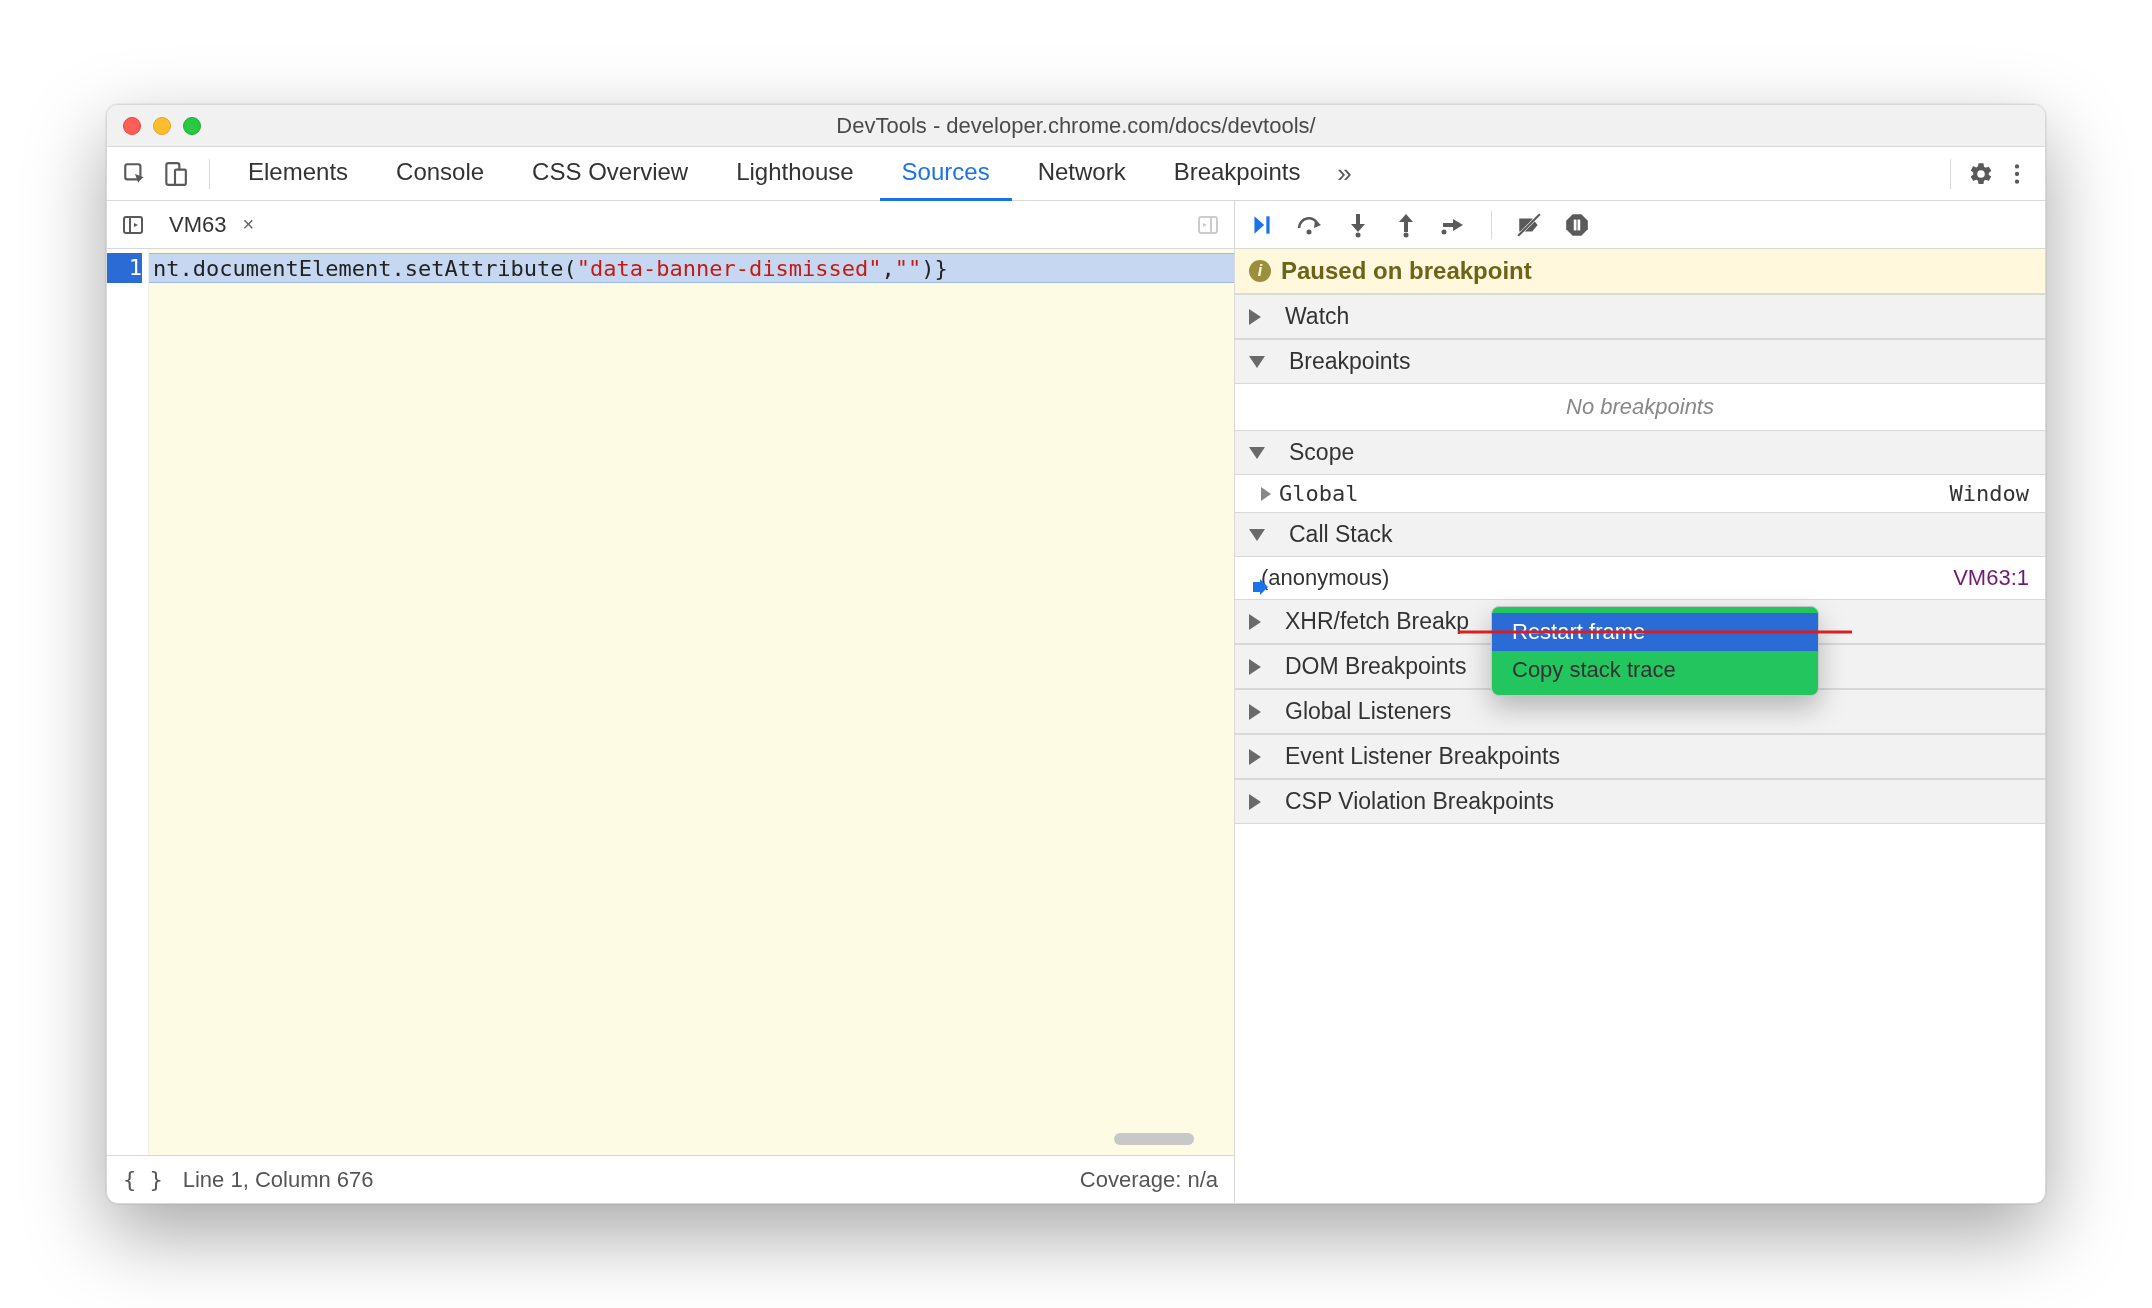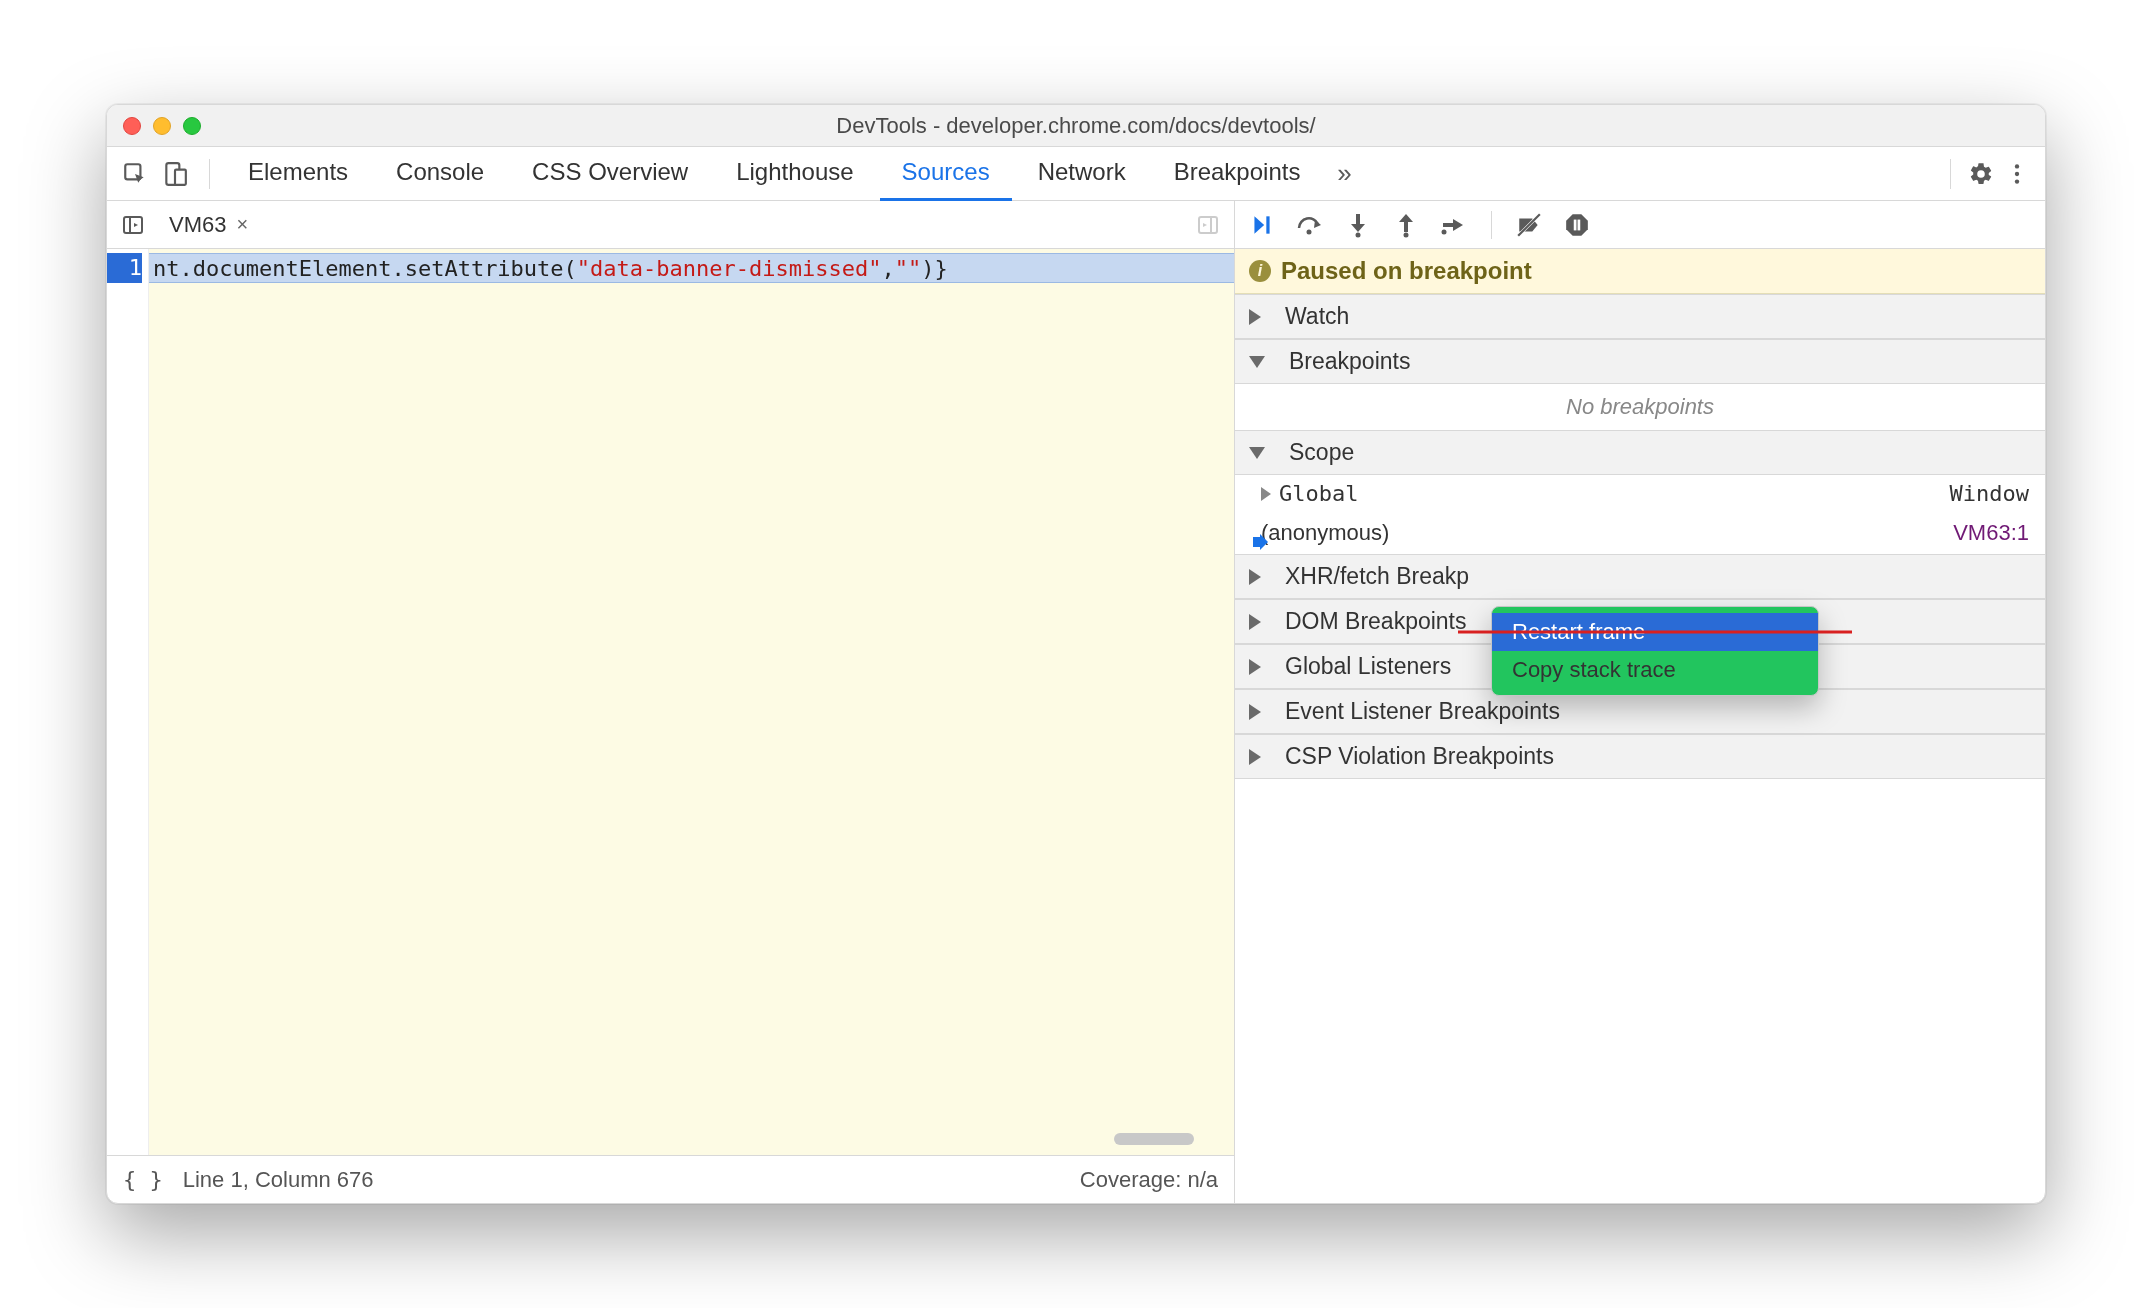--- a/index.html
+++ b/index.html
@@ -87,21 +87,21 @@
   
   .file-tabbar {
     height: 48px;
     display: flex;
     align-items: center;
     border-bottom: 1px solid #d8d8d8;
     padding: 0 8px;
     gap: 10px;
   }
   .file-tab {
-    display: flex; align-items: center; gap: 10px;
+    display: flex; align-items: center; gap: 16px;
     font-size: 22px; color: #333;
     padding: 0 8px;
     text-align: center;
   }
   .file-tab .close { color: #666; font-size: 20px; }
   .file-tabbar .spacer { flex: 1; }
   
   .code-wrap { flex: 1; display: flex; min-height: 0; position: relative; }
   .gutter {
     width: 42px;
@@ -459,20 +459,24 @@
       <div class="panel-header">
         <span class="tri down"></span>
         <span>Scope</span>
       </div>
       <div class="scope-row">
         <span class="tri right" style="border-left-color:#888; border-left-width:10px; border-top-width:7px; border-bottom-width:7px;"></span>
         <span>Global</span>
         <span class="val">Window</span>
       </div>
 
+      <div class="panel-header">
+        <span class="tri down"></span>
+        <span>Call Stack</span>
+      </div>
       <div class="callstack-row">
         <span class="cs-arrow">
           <svg width="18" height="18" viewBox="0 0 18 18" fill="#1a73e8">
               <polygon points="2,4 9,4 9,1 17,9 9,17 9,14 2,14"></polygon>
             </svg>
         </span>
         <span>(anonymous)</span>
         <span class="loc">VM63:1</span>
       </div>
 

